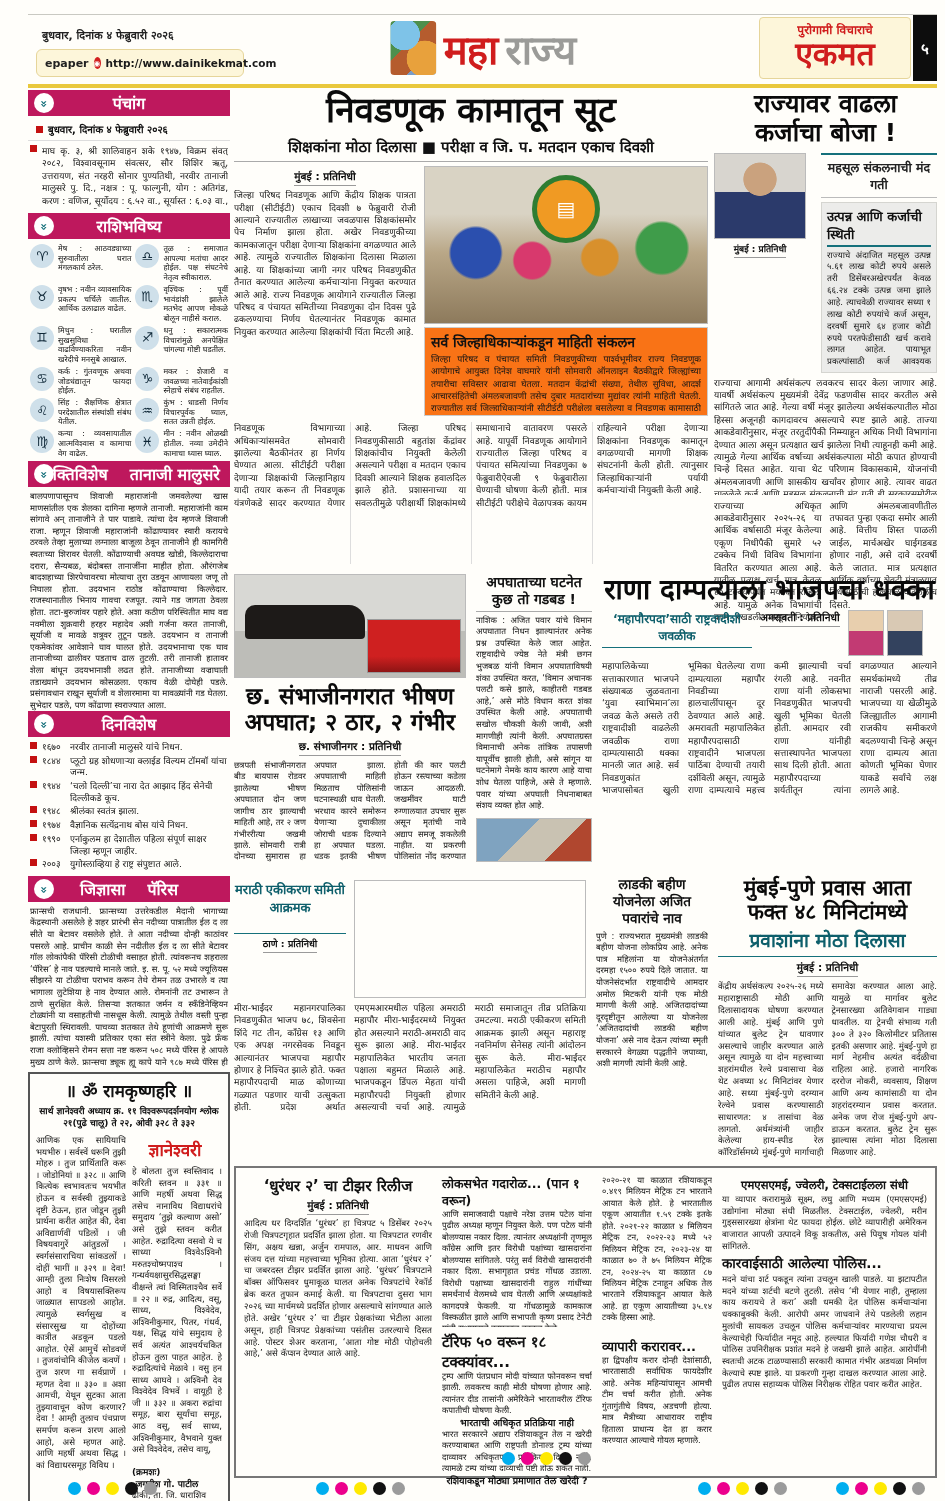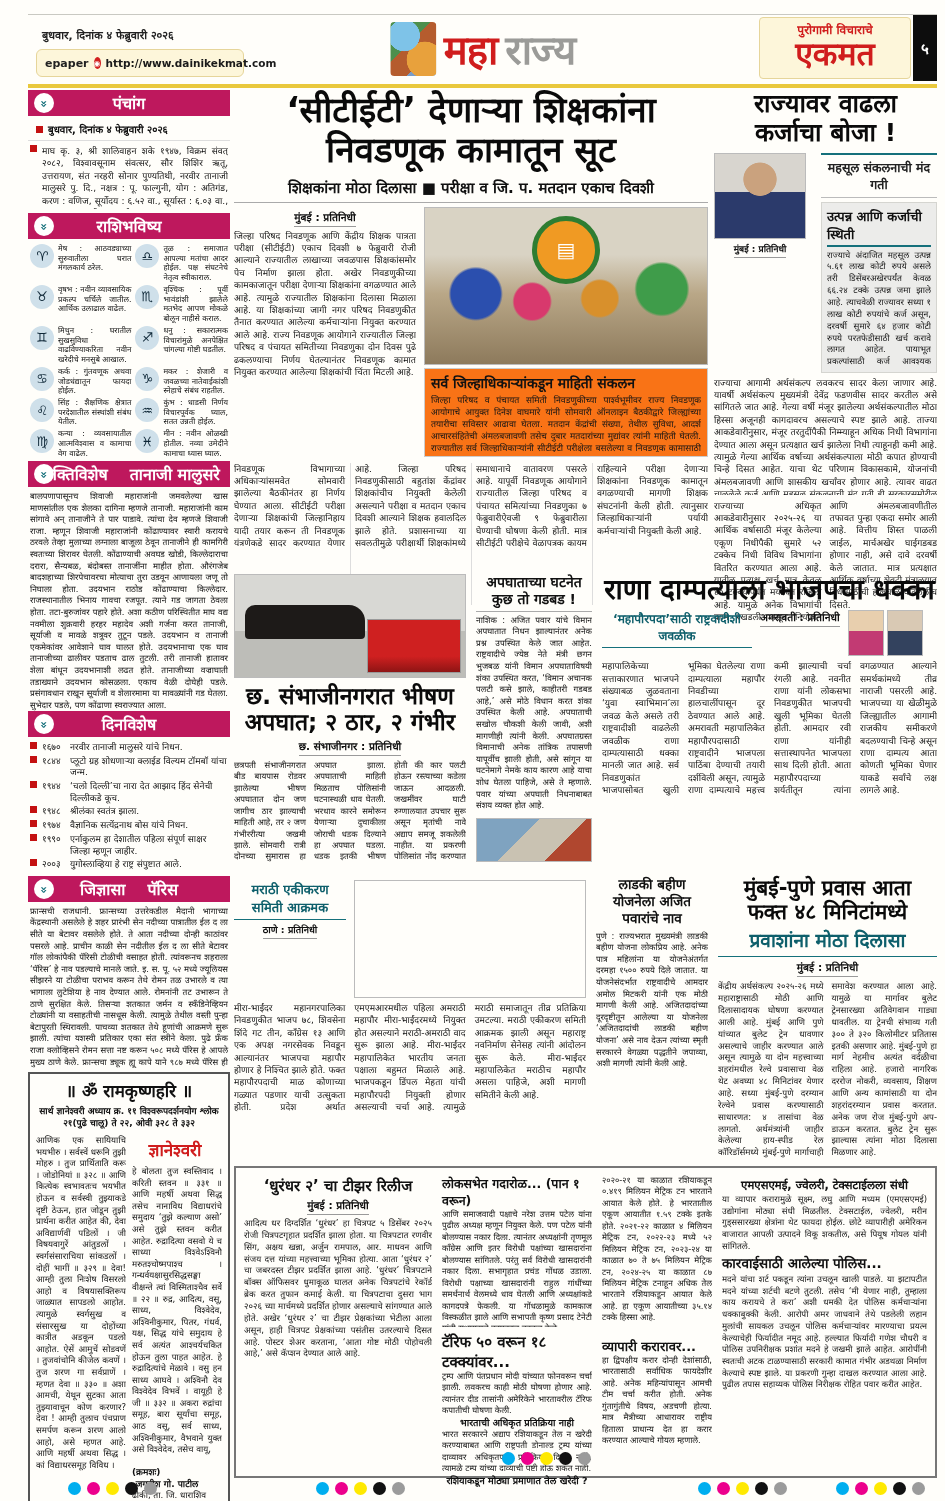--- a/index.html
+++ b/index.html
@@ -4,21 +4,21 @@
 <style>
   html,body{margin:0;padding:0;background:#e9e9e4;font-family:"DejaVu Sans",sans-serif;}
   #page{position:relative;width:945px;height:1501px;margin:0 auto;background:#fffefa;overflow:hidden;color:#111;}
   
   #hdr{position:absolute;left:28px;right:8px;top:14px;height:68px;border-top:1px solid #c9c9c2;}
   .dateline{position:absolute;left:14px;top:12px;font-size:11px;font-weight:bold;color:#222;}
   .epaper-box{position:absolute;left:8px;top:34px;width:190px;height:26px;background:#fdf6da;border:1px solid #e6d59a;border-radius:6px;display:flex;align-items:center;gap:5px;padding:0 8px;}
   .epaper-box .lbl{font-size:11px;font-weight:bold;color:#222;}
   .link-ico{width:12px;height:12px;border-radius:50%;background:#d21f1f;color:#fff;font-size:8px;display:flex;align-items:center;justify-content:center;}
   .epaper-box a{font-size:10.5px;font-weight:bold;color:#1a1a1a;text-decoration:none;}
-  #masthead{position:absolute;left:50%;top:6px;transform:translateX(-50%);display:flex;align-items:center;gap:8px;}
+  #masthead{position:absolute;left:50%;top:6px;transform:translateX(-50%);display:flex;gap:8px;}
   .mast-art{width:46px;height:54px;border-radius:4px;background:
      radial-gradient(circle at 30% 25%,#7ec3e8 0 30%,transparent 31%),
      radial-gradient(circle at 75% 70%,#e8a13c 0 35%,transparent 36%),
      linear-gradient(135deg,#4d8f4d 0 40%,#b55c2e 40% 70%,#7a9cc6 70%);}
   .mast-maha{font-size:40px;font-weight:900;color:#d01d1d;letter-spacing:-1px;}
   .mast-rajya{font-size:40px;font-weight:900;color:#9b9b98;letter-spacing:-1px;}
   #brandbox{position:absolute;right:26px;top:2px;width:152px;height:62px;background:#fdf6da;border:1px solid #e6d59a;border-radius:4px;text-align:center;padding-top:3px;box-sizing:border-box;}
   .tagline{font-size:12px;font-weight:bold;color:#d01d1d;}
   .brand{font-size:32px;font-weight:900;color:#d01d1d;line-height:1;}
   #pageno{position:absolute;right:0;top:0;width:24px;height:66px;background:#0d0d0d;color:#fff;display:flex;align-items:center;justify-content:center;font-size:15px;font-weight:bold;}
@@ -108,21 +108,21 @@
   .rp{width:36px;height:46px;}
   .rp1{background:linear-gradient(180deg,#e8cfae 0 45%,#c23a73 45%);}
   .rp2{background:linear-gradient(180deg,#d9c9b4 0 45%,#33425e 45%);}
   .rana-body{margin-top:4px;height:190px;column-count:4;column-gap:9px;}
   
   #rowC{position:absolute;left:234px;top:876px;width:703px;height:284px;display:flex;gap:10px;}
   .meera{width:352px;flex:none;}
   .meera-hl{font-size:26px;}
   .meera-mid{display:flex;gap:8px;margin-top:4px;}
   .meera-left{width:112px;flex:none;}
-  .meera-kick{font-size:13px;border-bottom:1px solid #15707b;padding-bottom:3px;}
+  .meera-kick{font-size:13px;border-bottom:1px solid #15707b;padding-bottom:17px;font-family:Liberation Serif, serif;}
   .crowd{flex:1;height:118px;background:
      radial-gradient(circle at 20% 70%,#30313a 0 6%,transparent 7%),
      radial-gradient(circle at 45% 75%,#5a4631 0 6%,transparent 7%),
      radial-gradient(circle at 70% 72%,#2e3c55 0 6%,transparent 7%),
      radial-gradient(circle at 85% 68%,#70421f 0 6%,transparent 7%),
      linear-gradient(180deg,#b8b29f 0 25%,#8b8univ,#857b63 60%,#5d5646);}
   .meera-body{margin-top:4px;height:118px;column-count:3;column-gap:9px;}
   .ladki{width:112px;flex:none;}
   .ladki-t{font-size:13.5px;font-weight:900;text-align:center;line-height:1.25;}
   .ladki-body{margin-top:4px;height:230px;}
@@ -334,21 +334,20 @@
           <div style="font-size:8.6px;line-height:1.35;text-align:justify;height:300px;overflow:hidden">हे बोलता तुज स्वस्तिवाद । करिती स्तवन ॥ ३३१ ॥ आणि महर्षी अथवा सिद्ध तसेच नानाविध विद्याधरांचे समुदाय ‘तुझे कल्याण असो’ असे तुझे स्तवन करीत आहेत. रुद्रादित्या वसवो ये च साध्या विश्वेऽश्विनौ मरुतश्चोष्मपाश्च । गन्धर्वयक्षासुरसिद्धसङ्घा वीक्षन्ते त्वां विस्मिताश्चैव सर्वे ॥ २२ ॥ रुद्र, आदित्य, वसू, साध्य, विश्वेदेव, अश्विनीकुमार, पितर, गंधर्व, यक्ष, सिद्ध यांचे समुदाय हे सर्व अत्यंत आश्चर्यचकित होऊन तुला पाहत आहेत. हे रुद्रादित्यांचे मेळावे । वसु हन साध्य आघवे । अश्विनौ देव विश्वेदेव विभवें । वायूही हे जी ॥ ३३२ ॥ अकरा रुद्रांचा समूह, बारा सूर्यांचा समूह, आठ वसू, सर्व साध्य, अश्विनीकुमार, वैभवाने युक्त असे विश्वेदेव, तसेच वायू,</div>
           <div class="ram-sign">(क्रमशः)</div>
           <div class="ram-sign">-जगदीश गो. पाटील</div>
           <div style="font-size:8.6px">ढोकी, ता. जि. धाराशिव</div>
         </div>
       </div>
     </div>
   </div>
 
   <div id="rowA-c">
-    <div class="hl lead-hl">‘सीटीईटी’ देणाऱ्या शिक्षकांना</div>
     <div class="hl lead-hl">निवडणूक कामातून सूट</div>
     <div class="lead-sub">शिक्षकांना मोठा दिलासा ■ परीक्षा व जि. प. मतदान एकाच दिवशी</div>
     <div class="lead-row">
       <div class="lead-left">
         <div class="byline">मुंबई : प्रतिनिधी</div>
         <div class="bd" style="height:178px">जिल्हा परिषद निवडणूक आणि केंद्रीय शिक्षक पात्रता परीक्षा (सीटीईटी) एकाच दिवशी ७ फेब्रुवारी रोजी आल्याने राज्यातील लाखाच्या जवळपास शिक्षकांसमोर पेच निर्माण झाला होता. अखेर निवडणुकीच्या कामकाजातून परीक्षा देणाऱ्या शिक्षकांना वगळण्यात आले आहे. त्यामुळे राज्यातील शिक्षकांना दिलासा मिळाला आहे. या शिक्षकांच्या जागी नगर परिषद निवडणुकीत तैनात करण्यात आलेल्या कर्मचाऱ्यांना नियुक्त करण्यात आले आहे. राज्य निवडणूक आयोगाने राज्यातील जिल्हा परिषद व पंचायत समितीच्या निवडणुका दोन दिवस पुढे ढकलण्याचा निर्णय घेतल्यानंतर निवडणूक कामात नियुक्त करण्यात आलेल्या शिक्षकांची चिंता मिटली आहे.</div>
       </div>
       <div class="lead-right">
         <div class="photo class-photo">
           <div class="cbse">▤</div>

